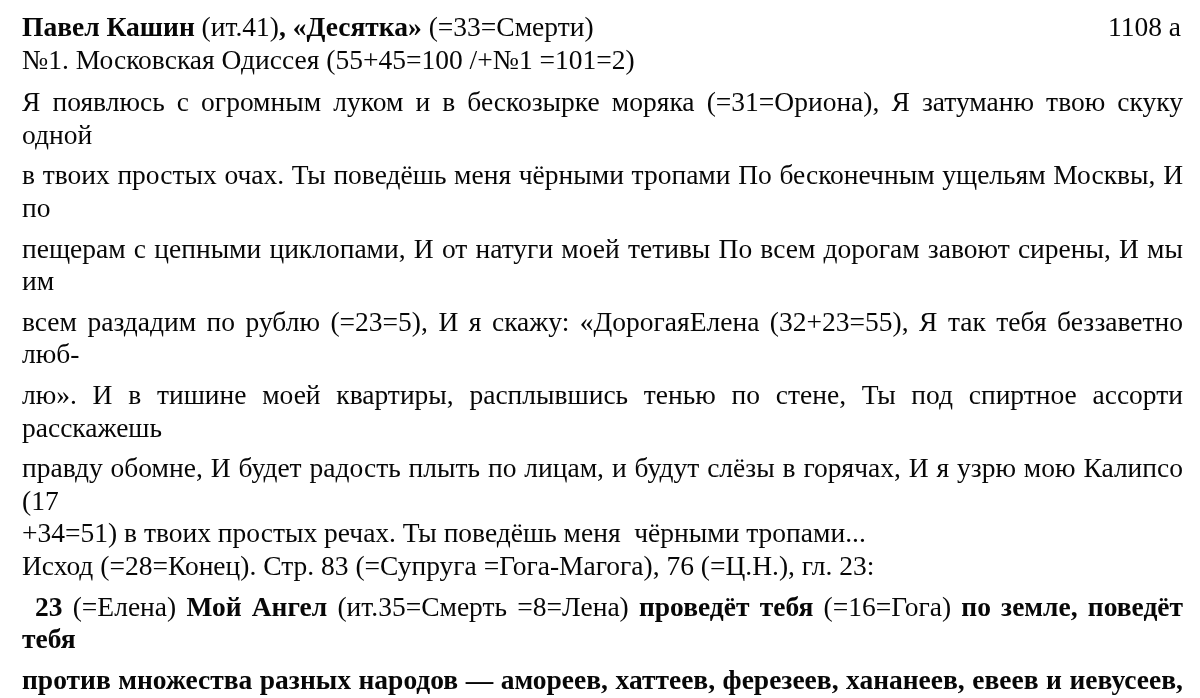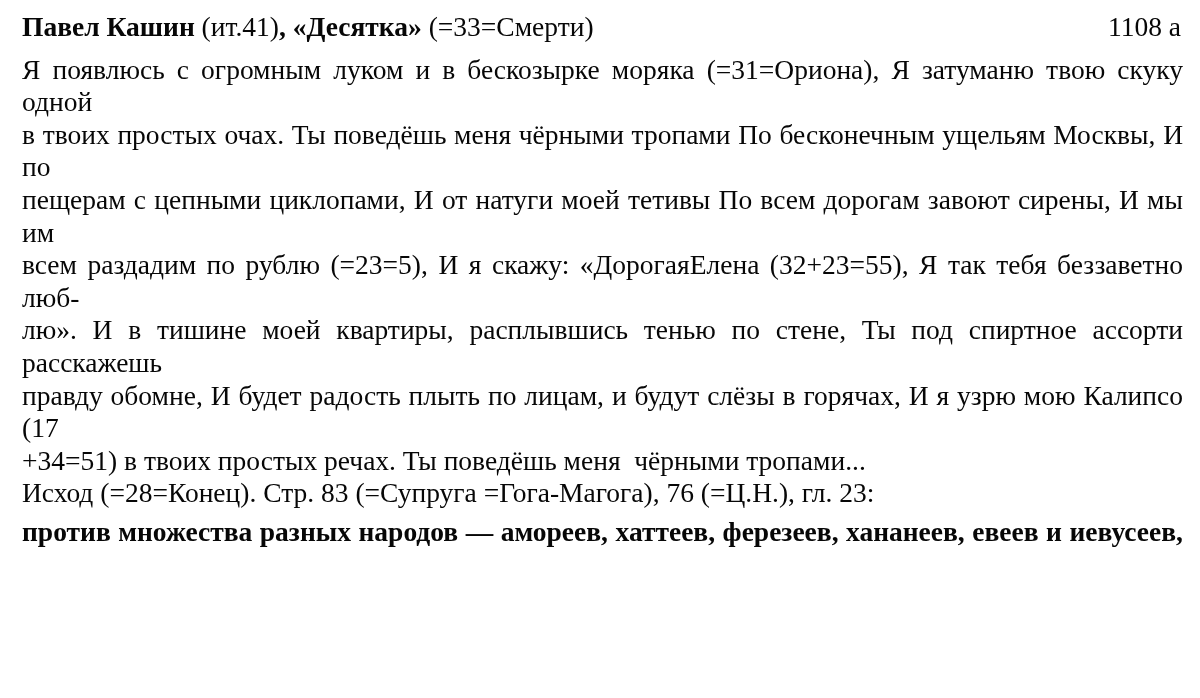--- a/index.html
+++ b/index.html
@@ -20,20 +20,21 @@
     width: 1161px;
   }
   .ln {
     line-height: 32.6px;
     min-height: 32.6px;
     white-space: normal;
   }
   .jfy {
     text-align: justify;
     text-align-last: justify;
+    margin-top: 8px;
   }
   .b { font-weight: bold; }
   .header-row {
     display: flex;
     justify-content: space-between;
     align-items: flex-start;
     gap: 20px;
   }
   .page-number {
     white-space: nowrap;
@@ -48,32 +49,36 @@
 
 <div class="doc">
 
   <div class="header-row">
     <div>
         <div class="ln"><span class="b">Павел Кашин</span><span> (ит.41)</span><span class="b">, «Десятка»</span><span> (=33=Смерти)</span></div>
       </div>
     <div class="page-number">1108 а</div>
   </div>
 
+  <div id="blk-subtitle">
+      <div class="ln"><span>№1. Московская Одиссея (55+45=100 /+№1 =101=2)</span></div>
+    </div>
 
   <div id="blk-lyrics">
       <div class="ln jfy"><span>Я появлюсь с огромным луком и в бескозырке моряка (=31=Ориона), Я затуманю твою скуку одной</span></div>
       <div class="ln jfy"><span>в твоих простых очах. Ты поведёшь меня чёрными тропами По бесконечным ущельям Москвы, И по</span></div>
       <div class="ln jfy"><span>пещерам с цепными циклопами, И от натуги моей тетивы По всем дорогам завоют сирены, И мы им</span></div>
       <div class="ln jfy"><span>всем раздадим по рублю (=23=5), И я скажу: «ДорогаяЕлена (32+23=55), Я так тебя беззаветно люб-</span></div>
       <div class="ln jfy"><span>лю». И в тишине моей квартиры, расплывшись тенью по стене, Ты под спиртное ассорти расскажешь</span></div>
       <div class="ln jfy"><span>правду обомне, И будет радость плыть по лицам, и будут слёзы в горячах, И я узрю мою Калипсо (17</span></div>
       <div class="ln"><span>+34=51) в твоих простых речах. Ты поведёшь меня&nbsp; чёрными тропами...</span></div>
     </div>
 
   <div id="blk-exodus">
       <div class="ln"><span>Исход (=28=Конец). Стр. 83 (=Супруга =Гога-Магога), 76 (=Ц.Н.), гл. 23:</span></div>
     </div>
 
   <div id="blk-verse23">
+      <div class="ln jfy" style="text-indent: 13px;"><span class="b">23</span><span> (=Елена) </span><span class="b">Мой Ангел</span><span> (ит.35=Смерть =8=Лена) </span><span class="b">проведёт тебя</span><span> (=16=Гога) </span><span class="b">по земле, поведёт тебя</span></div>
       <div class="ln jfy"><span class="b">против множества разных народов — амореев, хаттеев, ферезеев, хананеев, евеев и иевусеев,</span></div>
     </div>
 
 </div>
 
 </body></html>

